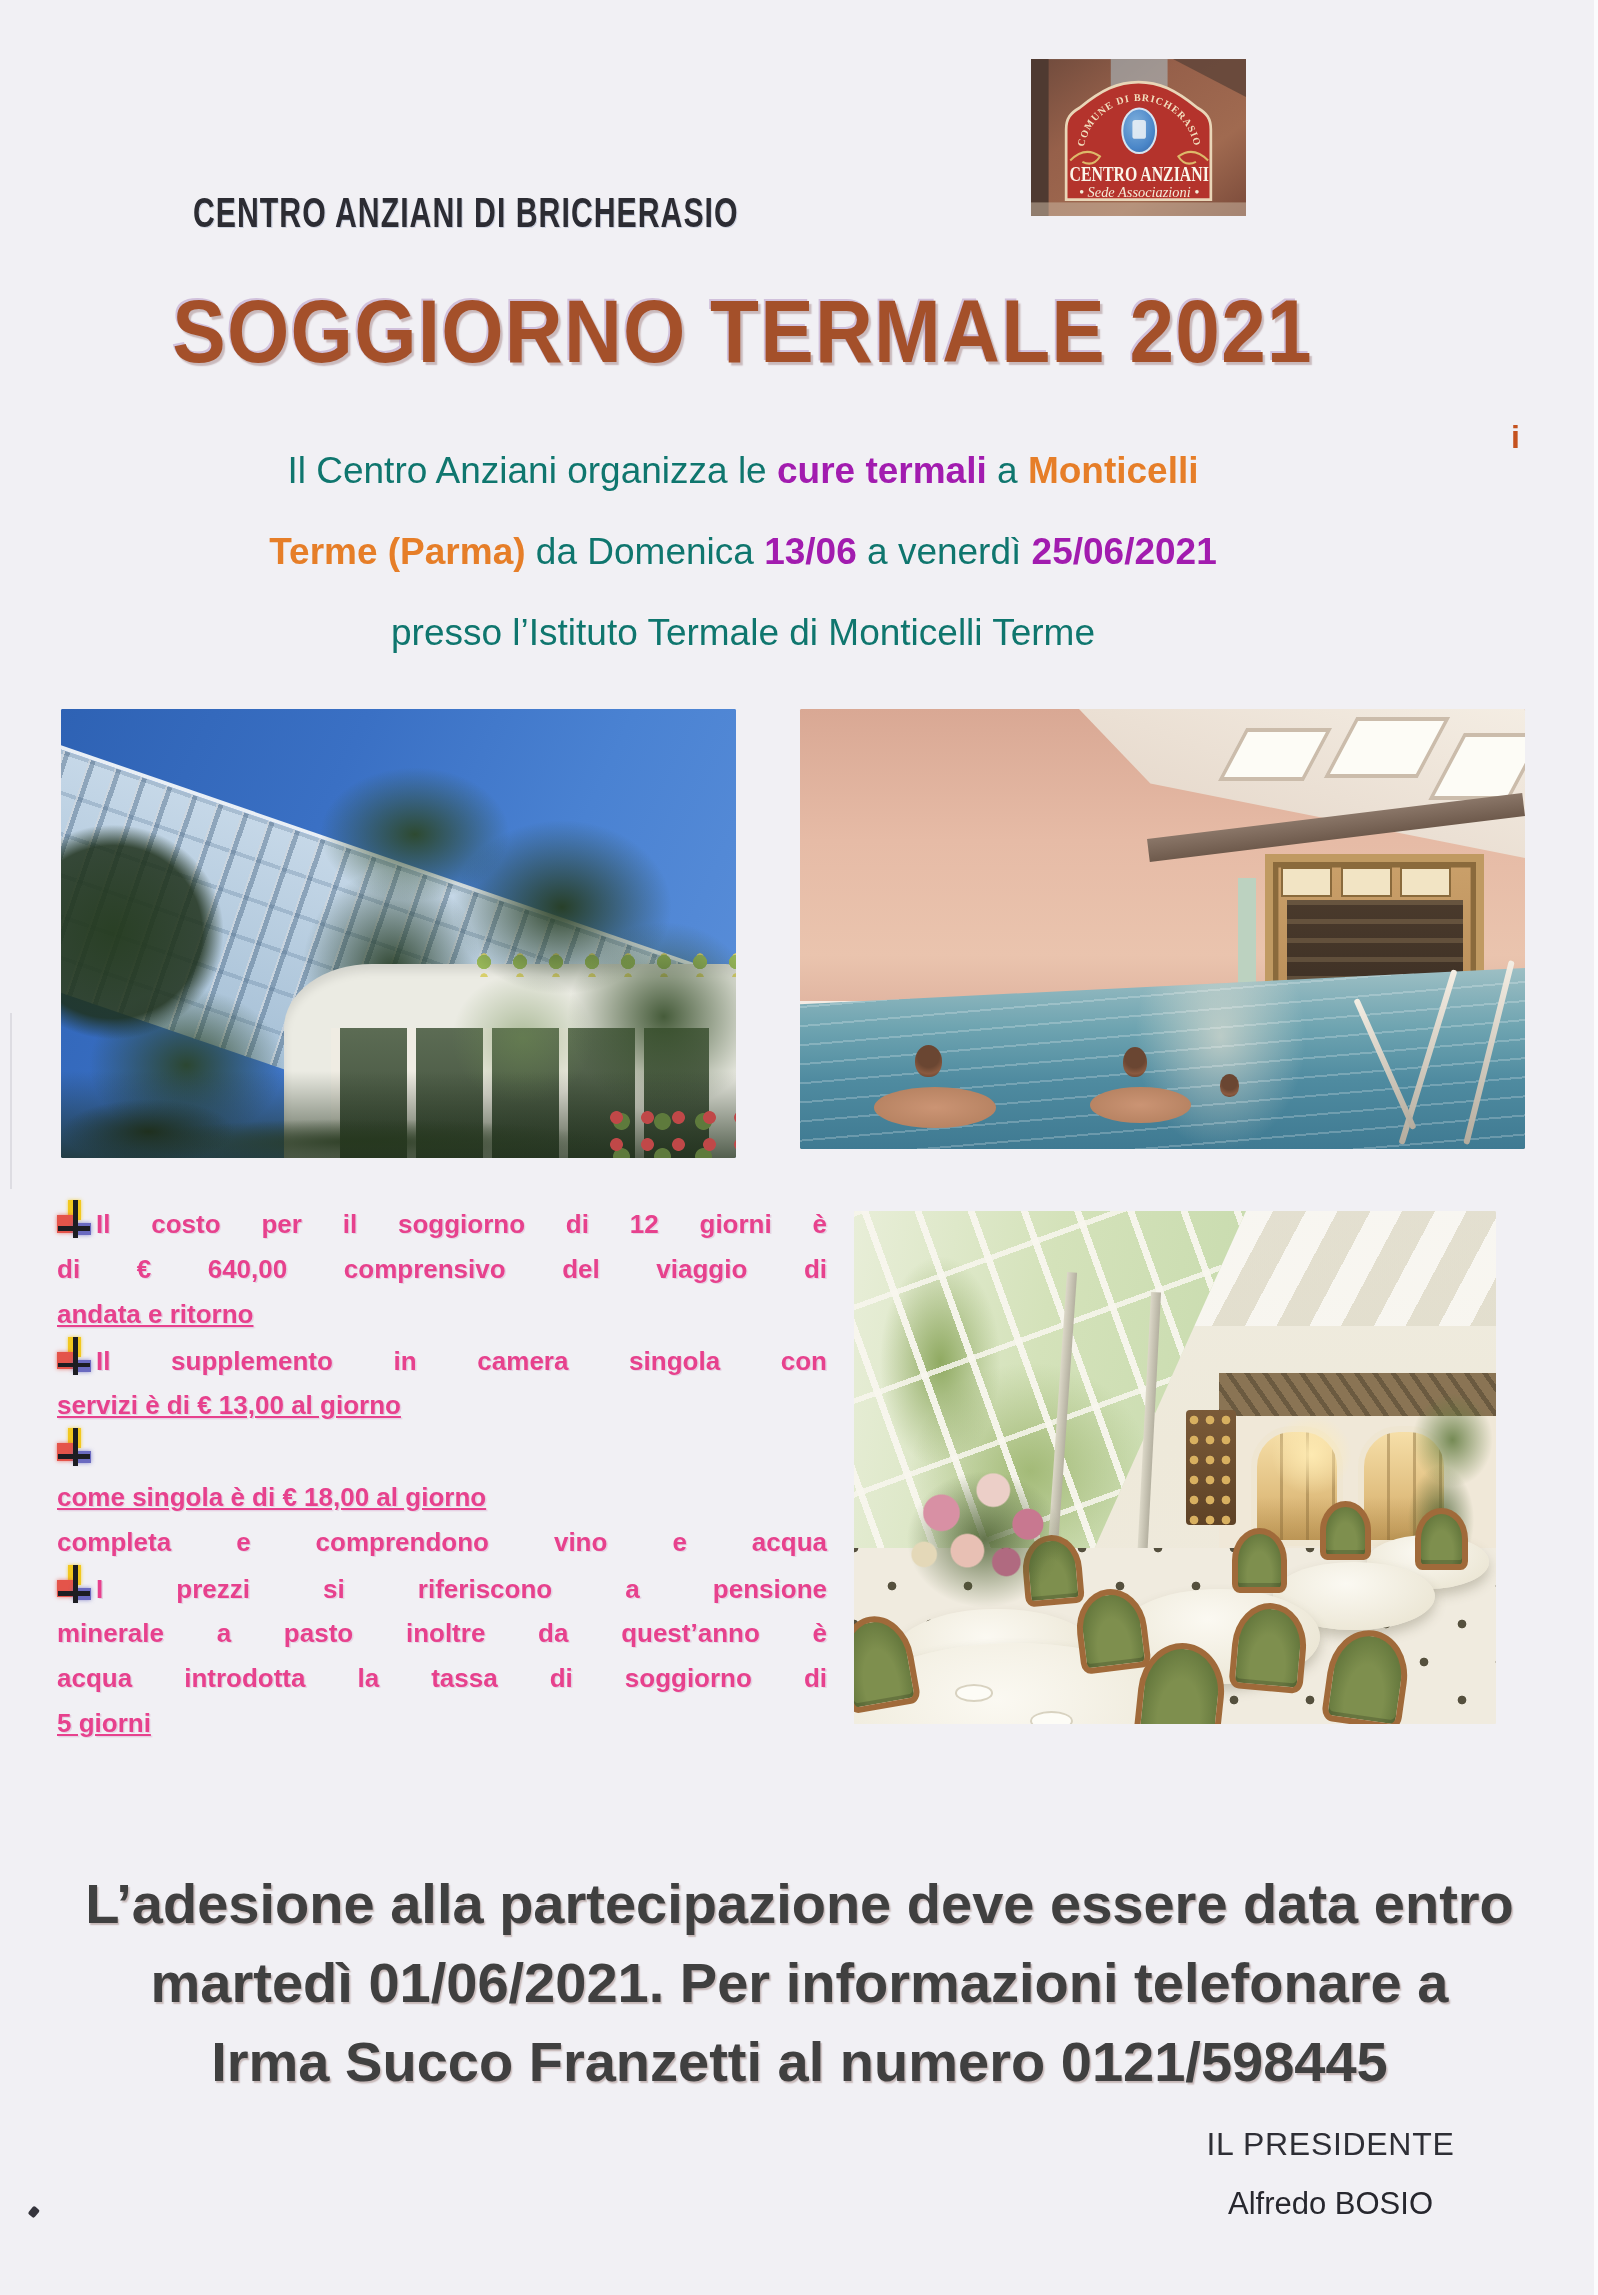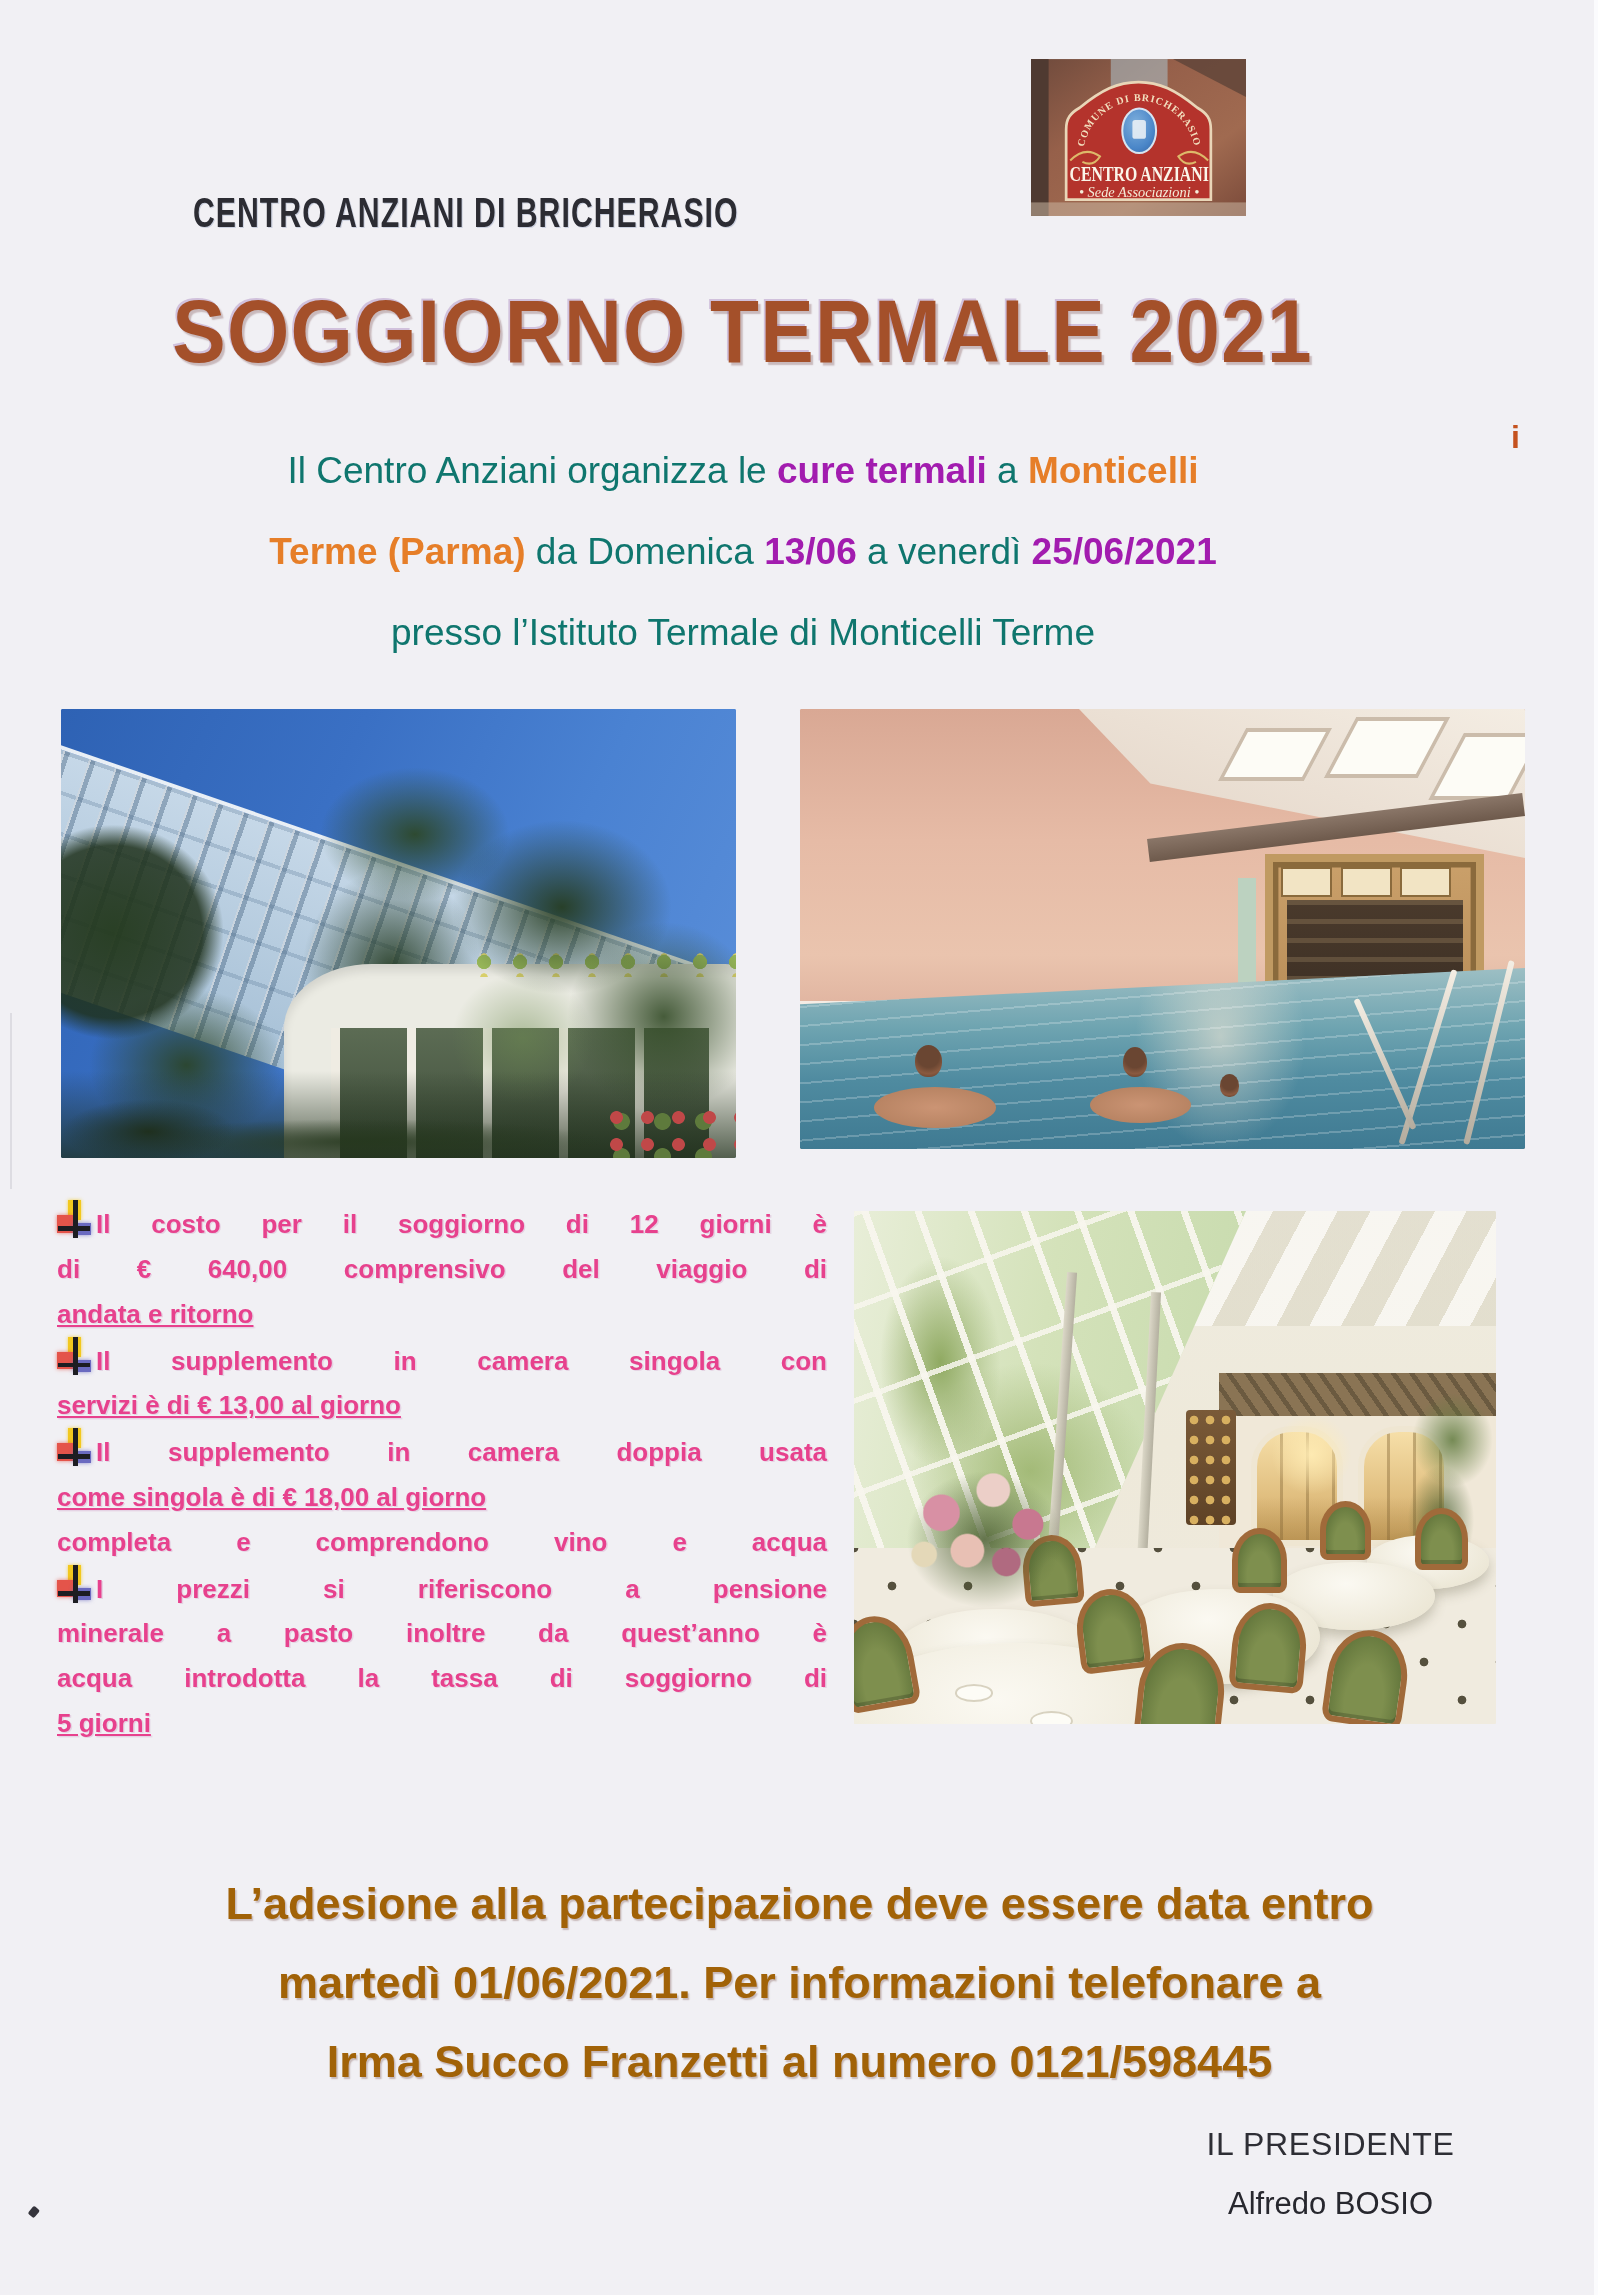--- a/index.html
+++ b/index.html
@@ -232,21 +232,21 @@
   }
   .bullet-ico i{position:absolute; display:block;}
   .bi-y{left:10.8px; top:0; width:13.5px; height:20px; background:#f2c81e; box-shadow:0 0 3.4px rgba(242,200,30,.8);}
   .bi-r{left:0; top:15px; width:16px; height:17.6px; background:#e4544a; box-shadow:0 0 4px rgba(228,84,74,.75);}
   .bi-b{left:16px; top:23px; width:17.6px; height:12px; background:#6a6ac0; box-shadow:0 0 4px rgba(106,106,192,.75);}
   .bi-v{left:16px; top:0; width:4.7px; height:38px; background:#1d1d22;}
   .bi-h{left:1.4px; top:26px; width:32px; height:4.7px; background:#1d1d22;}
 
   
   .closing{left:41px; top:1864px; width:1517px; text-align:center;
-    font-size:45px; font-weight:bold; color:#a16207;
+    font-size:56px; font-weight:bold; color:#404040;
     text-shadow:1.4px 2px 1.4px rgba(90,40,30,.28);}
   .closing div{line-height:79px; white-space:nowrap;}
 
   
   .sig{left:1148px; top:2126px; width:365px; text-align:center; color:#2e2e35;}
   .sig-role{font-size:32px; letter-spacing:0.7px;}
   .sig-name{font-size:31px; margin-top:23px; color:#27272e;}
 
   
   .artifact-dot{left:30px; top:2207px; width:8px; height:9.5px; background:#35343c;
@@ -356,21 +356,21 @@
     </div>
     <div class="jline"><span data-bind="bullets.0.lines.1">di € 640,00 comprensivo del viaggio di</span></div>
     <div class="lline"><span data-bind="bullets.0.lines.2">andata e ritorno</span></div>
 
     <div class="jline">
       <span class="bullet-ico"><i class="bi-y"></i><i class="bi-r"></i><i class="bi-b"></i><i class="bi-v"></i><i class="bi-h"></i></span><span data-bind="bullets.1.lines.0">Il supplemento in camera singola con</span>
     </div>
     <div class="lline"><span data-bind="bullets.1.lines.1">servizi è di € 13,00 al giorno</span></div>
 
     <div class="jline">
-      <span class="bullet-ico"><i class="bi-y"></i><i class="bi-r"></i><i class="bi-b"></i><i class="bi-v"></i><i class="bi-h"></i></span><span data-bind="bullets.2.lines.0">Il supplemento in camera doppia usata</span>
+      <span class="bullet-ico"><i class="bi-y"></i><i class="bi-r"></i><i class="bi-b"></i><i class="bi-v"></i><i class="bi-h"></i></span>
     </div>
     <div class="lline"><span data-bind="bullets.2.lines.1">come singola è di € 18,00 al giorno</span></div>
 
     <div class="jline"><span data-bind="bullets.3.lines.1">completa e comprendono vino e acqua</span></div>
     <div class="jline">
       <span class="bullet-ico"><i class="bi-y"></i><i class="bi-r"></i><i class="bi-b"></i><i class="bi-v"></i><i class="bi-h"></i></span><span data-bind="bullets.3.lines.0">I prezzi si riferiscono a pensione</span>
     </div>
     <div class="jline"><span data-bind="bullets.3.lines.2">minerale a pasto inoltre da quest’anno è</span></div>
     <div class="jline"><span data-bind="bullets.3.lines.3">acqua introdotta la tassa di soggiorno di</span></div>
     <div class="lline"><span data-bind="bullets.3.lines.5">5 giorni</span></div>

